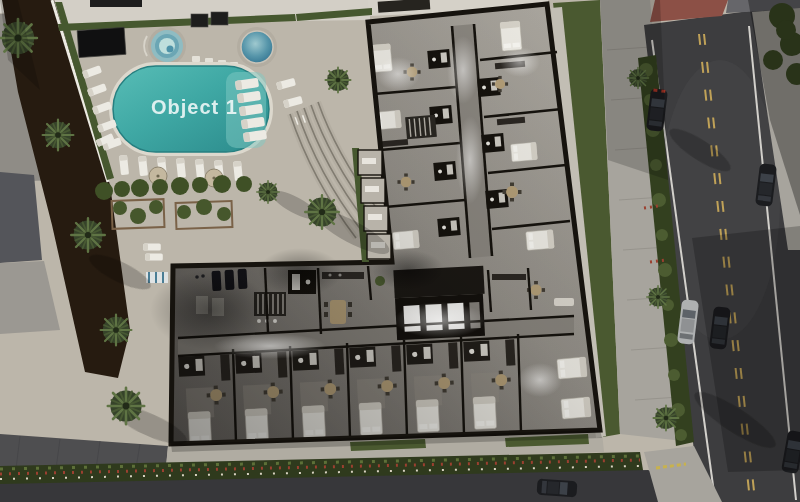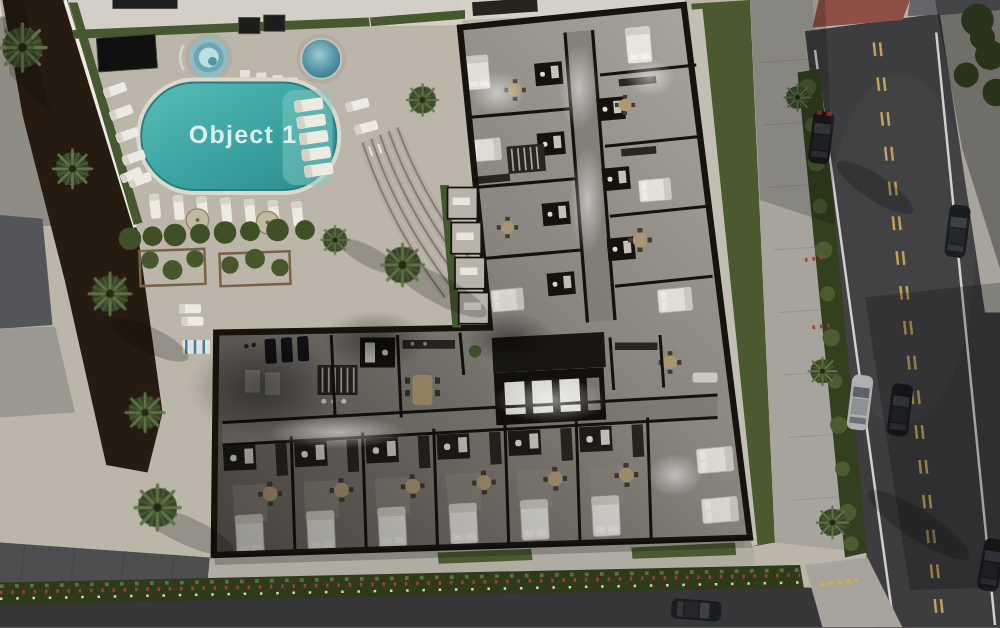--- a/index.html
+++ b/index.html
@@ -1,16 +1,16 @@
 <!DOCTYPE html>
 <html style="--pool_water: #3fa8a4; --pool_deck: #c8c2b6; --plaza: #bcb6aa; --building_wall: #16130e; --building_floor: #8e8a83; --bed_white: #edebe4; --lawn: #4a5930; --hedge: #46582f; --soil: #261b10; --palm_frond: #5c7040; --road_asphalt: #3d3d3f; --lane_yellow: #c0a258; --lane_white: #d2d0cb; --sidewalk: #a7a49d; --pavers_red: #8c5046; --flower_red: #9c4030; --flower_white: #d9d3c2; --car_dark: #1b1c1f; --car_silver: #aeb0b1; --spa_water: #5796aa; --elevator_glow: #f5f4f1;"><head>
 <meta charset="utf-8">
 <style>
   html,body{margin:0;padding:0;background:#222;}
-  .stage{position:relative;width:800px;height:502px;overflow:hidden;background:#3b82f6;
+  .stage{position:relative;width:800px;height:502px;overflow:hidden;background:#fde047;
          font-family:"Liberation Sans", sans-serif;}
   .stage svg{position:absolute;inset:0;display:block;}
   
   .f-plaza{fill:var(--plaza,#bcb6aa)}
   .f-lawn{fill:var(--lawn,#4a5930)}
   .f-hedge{fill:var(--hedge,#46582f)}
   .f-soil{fill:var(--soil,#261b10)}
   .f-road{fill:var(--road_asphalt,#3d3d3f)}
   .f-side{fill:var(--sidewalk,#a7a49d)}
   .f-wall{fill:var(--building_wall,#16130e)}

